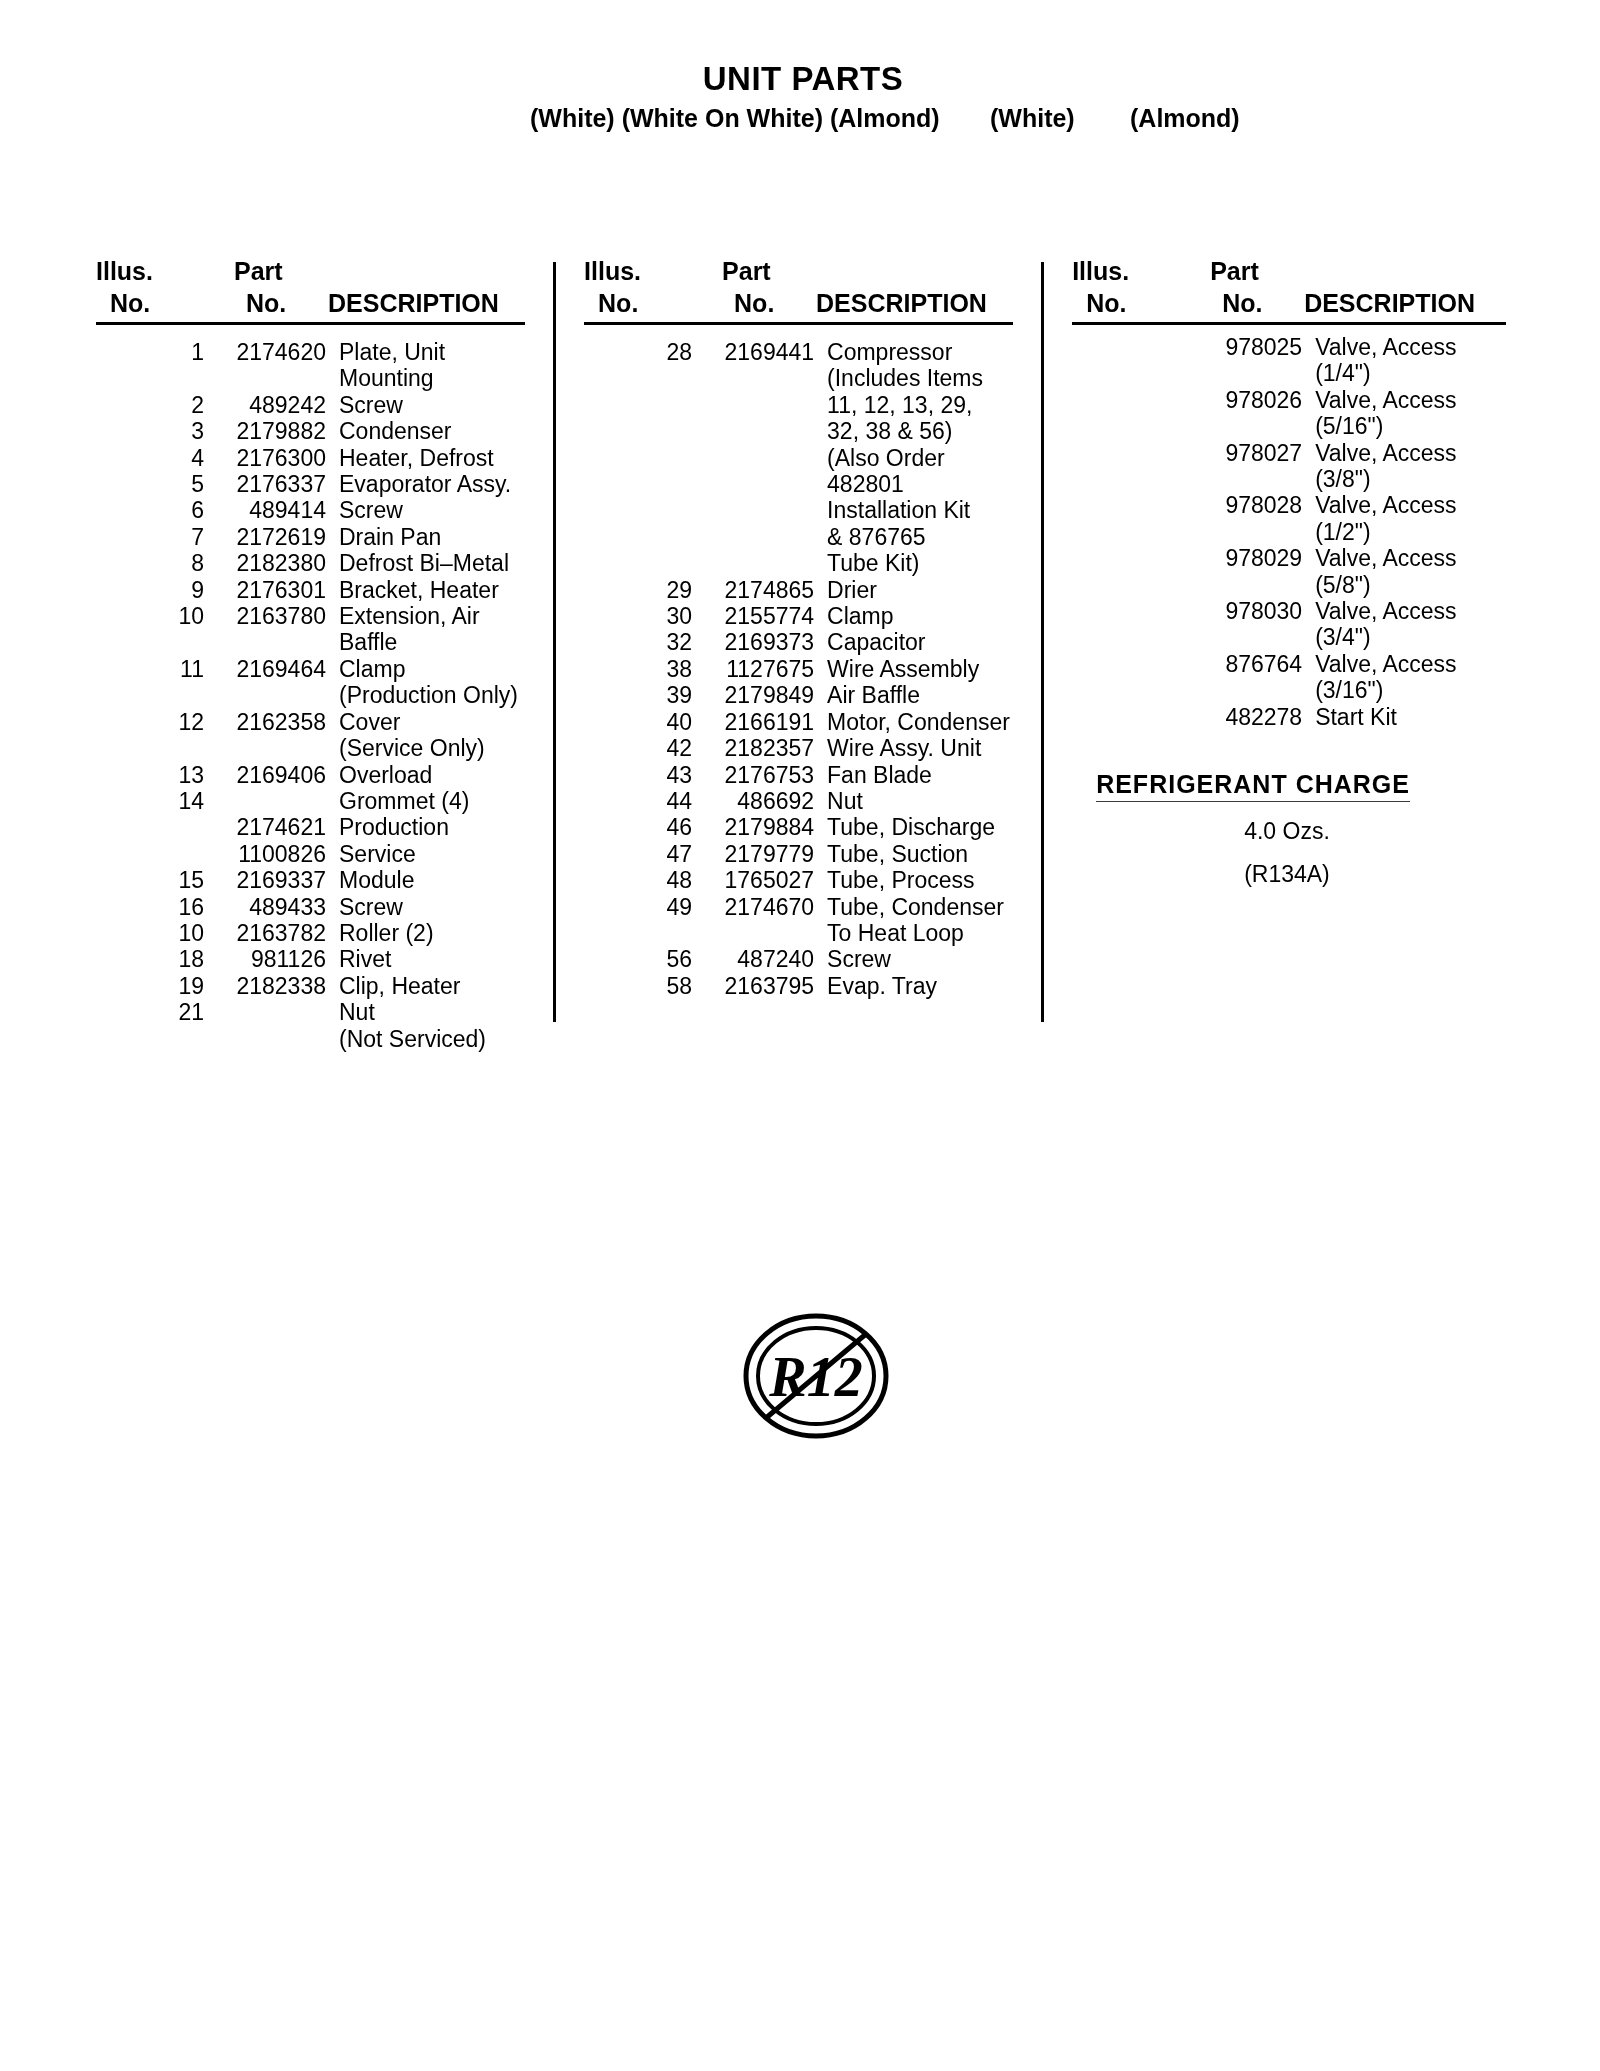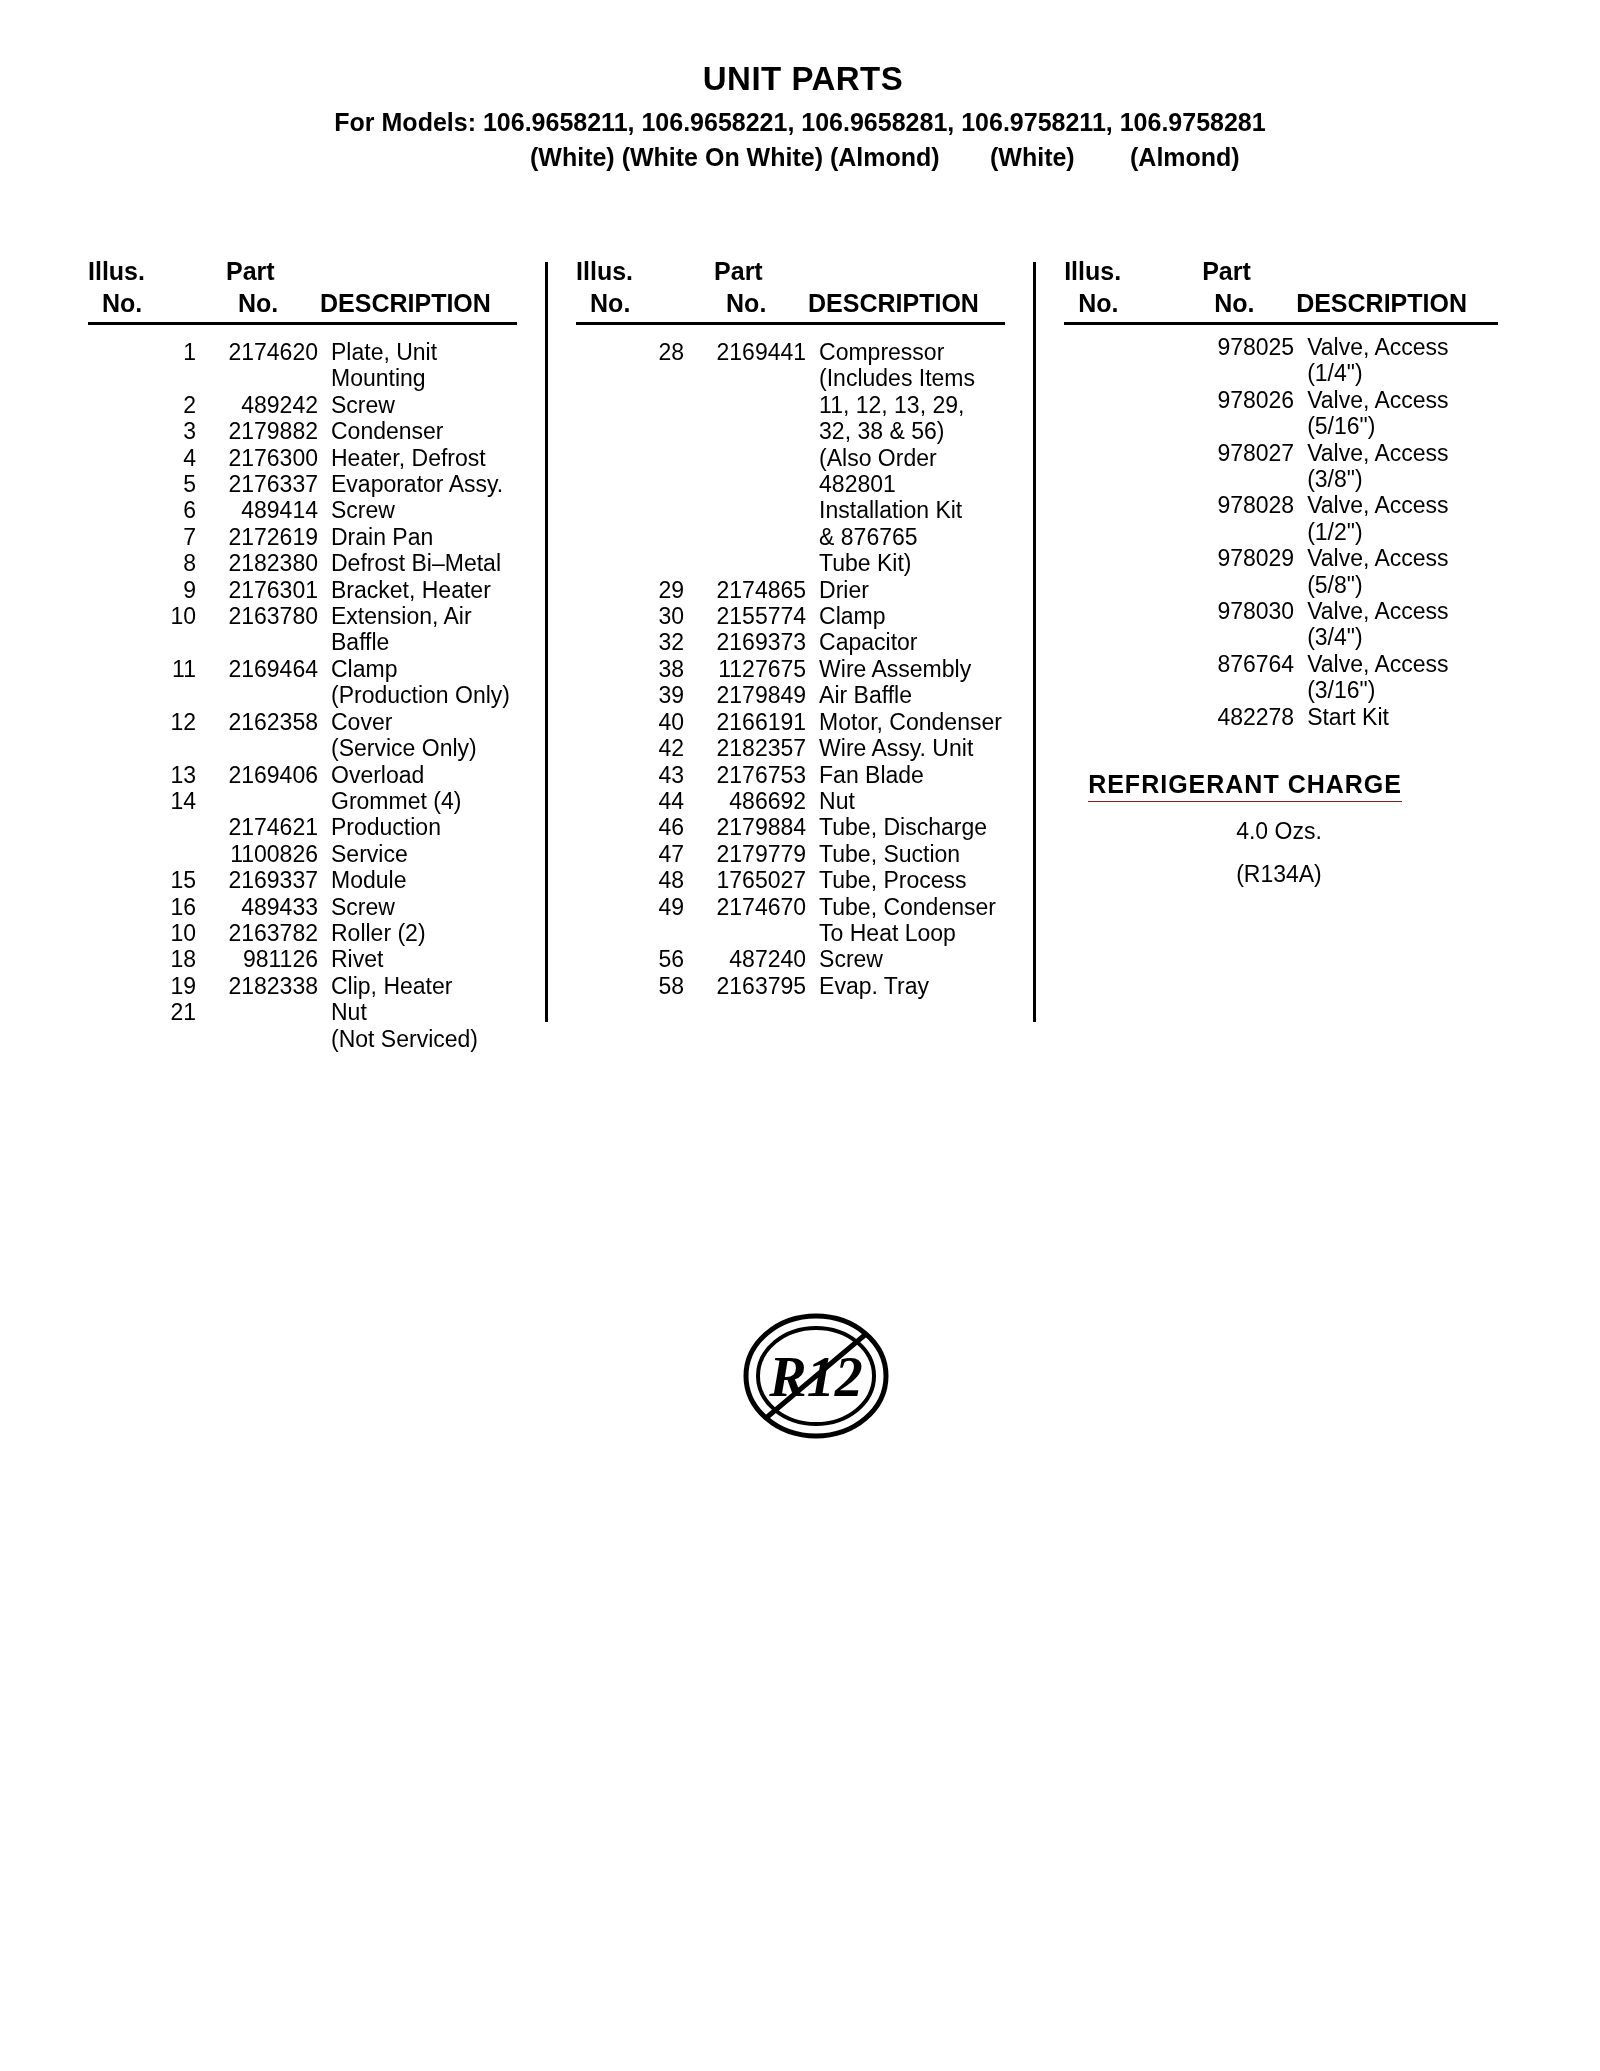--- a/index.html
+++ b/index.html
@@ -35,21 +35,21 @@
     font-size:25px;
     font-weight:bold;
   }
   .finish-a{position:absolute;left:530px;top:0;}
   .finish-b{position:absolute;left:990px;top:0;}
   .finish-c{position:absolute;left:1130px;top:0;}
 
   
   .columns{
     position:absolute;
-    top:196px;left:88px;
+    top:196px;left:96px;
     width:1410px;
     display:flex;
     gap:14px;
   }
   .col{position:relative;}
   .col1{width:445px;}
   .col2{width:445px;}
   .col3{width:450px;}
   .vrule{
     width:0;border-left:3px solid #000;
@@ -143,21 +143,20 @@
   }
   .pageno{position:absolute;left:770px;}
   .docno{position:absolute;left:1345px;}
 </style>
 </head>
 <body>
 
 <div class="page">
 
   <div class="doc-title">UNIT PARTS</div>
-  <div class="models-line">For Models: 106.9658211, 106.9658221, 106.9658281, 106.9758211, 106.9758281</div>
   <div class="finish-line">
     <span class="finish-a">(White) (White On White) (Almond)</span>
     <span class="finish-b">(White)</span>
     <span class="finish-c">(Almond)</span>
   </div>
 
   <div class="columns">
 
     <div class="col col1">
       <div class="chead">

